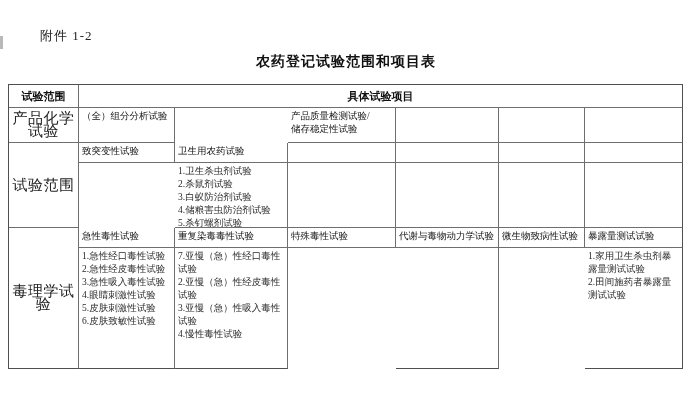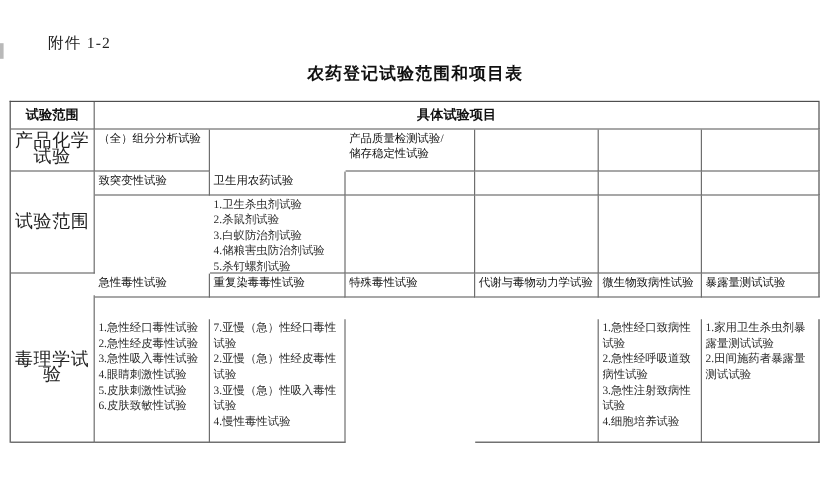--- a/index.html
+++ b/index.html
@@ -39,21 +39,21 @@
     box-sizing:border-box;
     padding:2px 2px 1px 3px;
     font-size:9.5px;
     line-height:13px;
     white-space:pre-line;
     overflow:hidden;
     word-break:break-all;
     color:#2b2b2b;
   }
   .cell.edge-r{border-right:1px solid #4f4f4f;}
-  .cell.edge-b{border-bottom:1px solid #4f4f4f;margin-top:18px;}
+  .cell.edge-b{border-bottom:1px solid #4f4f4f;}
   .ch{
     font-weight:bold;font-size:11px;color:#111;
     display:flex;align-items:center;justify-content:center;
     text-align:center;padding:0;
   }
   .scope{
     font-size:15px;color:#222;
     display:flex;align-items:center;justify-content:center;
     text-align:center;padding:0;
     letter-spacing:0.5px;
@@ -111,20 +111,16 @@
 2.急性经皮毒性试验
 3.急性吸入毒性试验
 4.眼睛刺激性试验
 5.皮肤刺激性试验
 6.皮肤致敏性试验</div>
     <div class="cell edge-b" style="grid-area:6/3/7/4">7.亚慢（急）性经口毒性试验
 2.亚慢（急）性经皮毒性试验
 3.亚慢（急）性吸入毒性试验
 4.慢性毒性试验</div>
     <div class="cell edge-b" style="grid-area:6/5/7/6"></div>
-    <div class="cell edge-b" style="grid-area:6/6/7/7">1.急性经口致病性试验
-2.急性经呼吸道致病性试验
-3.急性注射致病性试验
-4.细胞培养试验</div>
     <div class="cell edge-b edge-r" style="grid-area:6/7/7/8">1.家用卫生杀虫剂暴露量测试试验
 2.田间施药者暴露量测试试验</div>
   </div>
 </div>
 
 </body></html>

